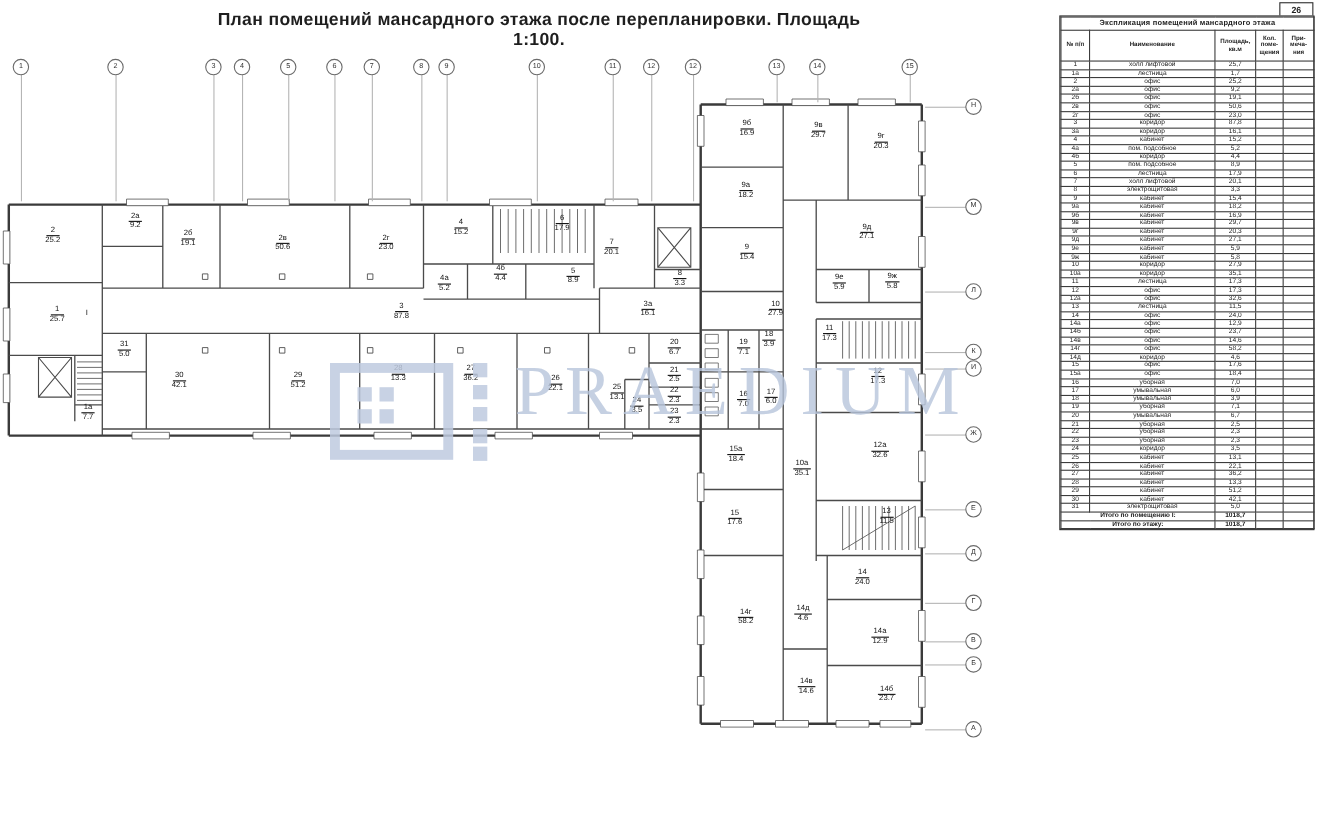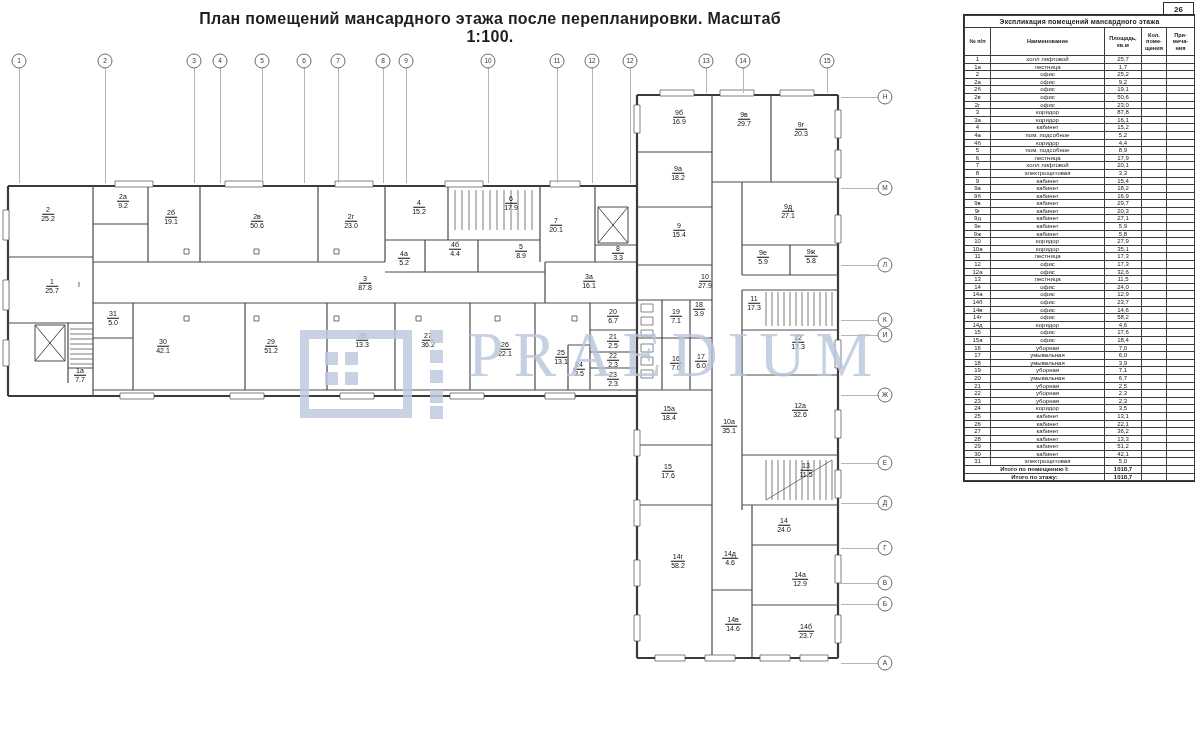--- a/index.html
+++ b/index.html
@@ -41,21 +41,21 @@
   table.expl .t-title{font-size:6.8px;font-weight:700;height:11px;line-height:11px;letter-spacing:.2px;}
   table.expl th{font-size:5.6px;line-height:6.2px;white-space:normal;height:27px;font-weight:700;}
   table.expl td.nm{white-space:nowrap;}
   table.expl tr.total td{font-weight:700;}
 </style>
 </head>
 <body>
 
 <div class="page">
 
-  <div class="drawing-title">План помещений мансардного этажа после  перепланировки. Масштаб 1:100.</div>
+  <div class="drawing-title">План помещений мансардного этажа после  перепланировки. Площадь 1:100.</div>
   <div class="page-num">26</div>
 
   <svg class="plan" width="1200" height="749" viewBox="0 0 1200 749">
 
     <path fill="none" stroke="#3a3a3a" stroke-width="2.2" d="M8 186H637 M8 186V396 M8 396H637 M637 95V658 M637 95H838 M838 95V658 M637 658H838"></path>
 
     <path fill="none" stroke="#4a4a4a" stroke-width="1.2" d="M93 186V396 M8 257H93 M8 323H93 M93 224H148 M148 186V262 M200 186V262 M318 186V262
          M385 186V262 M93 262H385 M385 272H545 M545 262H637 M385 240H540 M448 186V240 M540 186V262
          M425 240V272 M478 240V272 M595 186V262 M595 245H637 M545 262V303 M93 303H637
          M133 303V390 M93 338H133 M245 303V390 M327 303V390 M395 303V390 M470 303V390 M535 303V390

